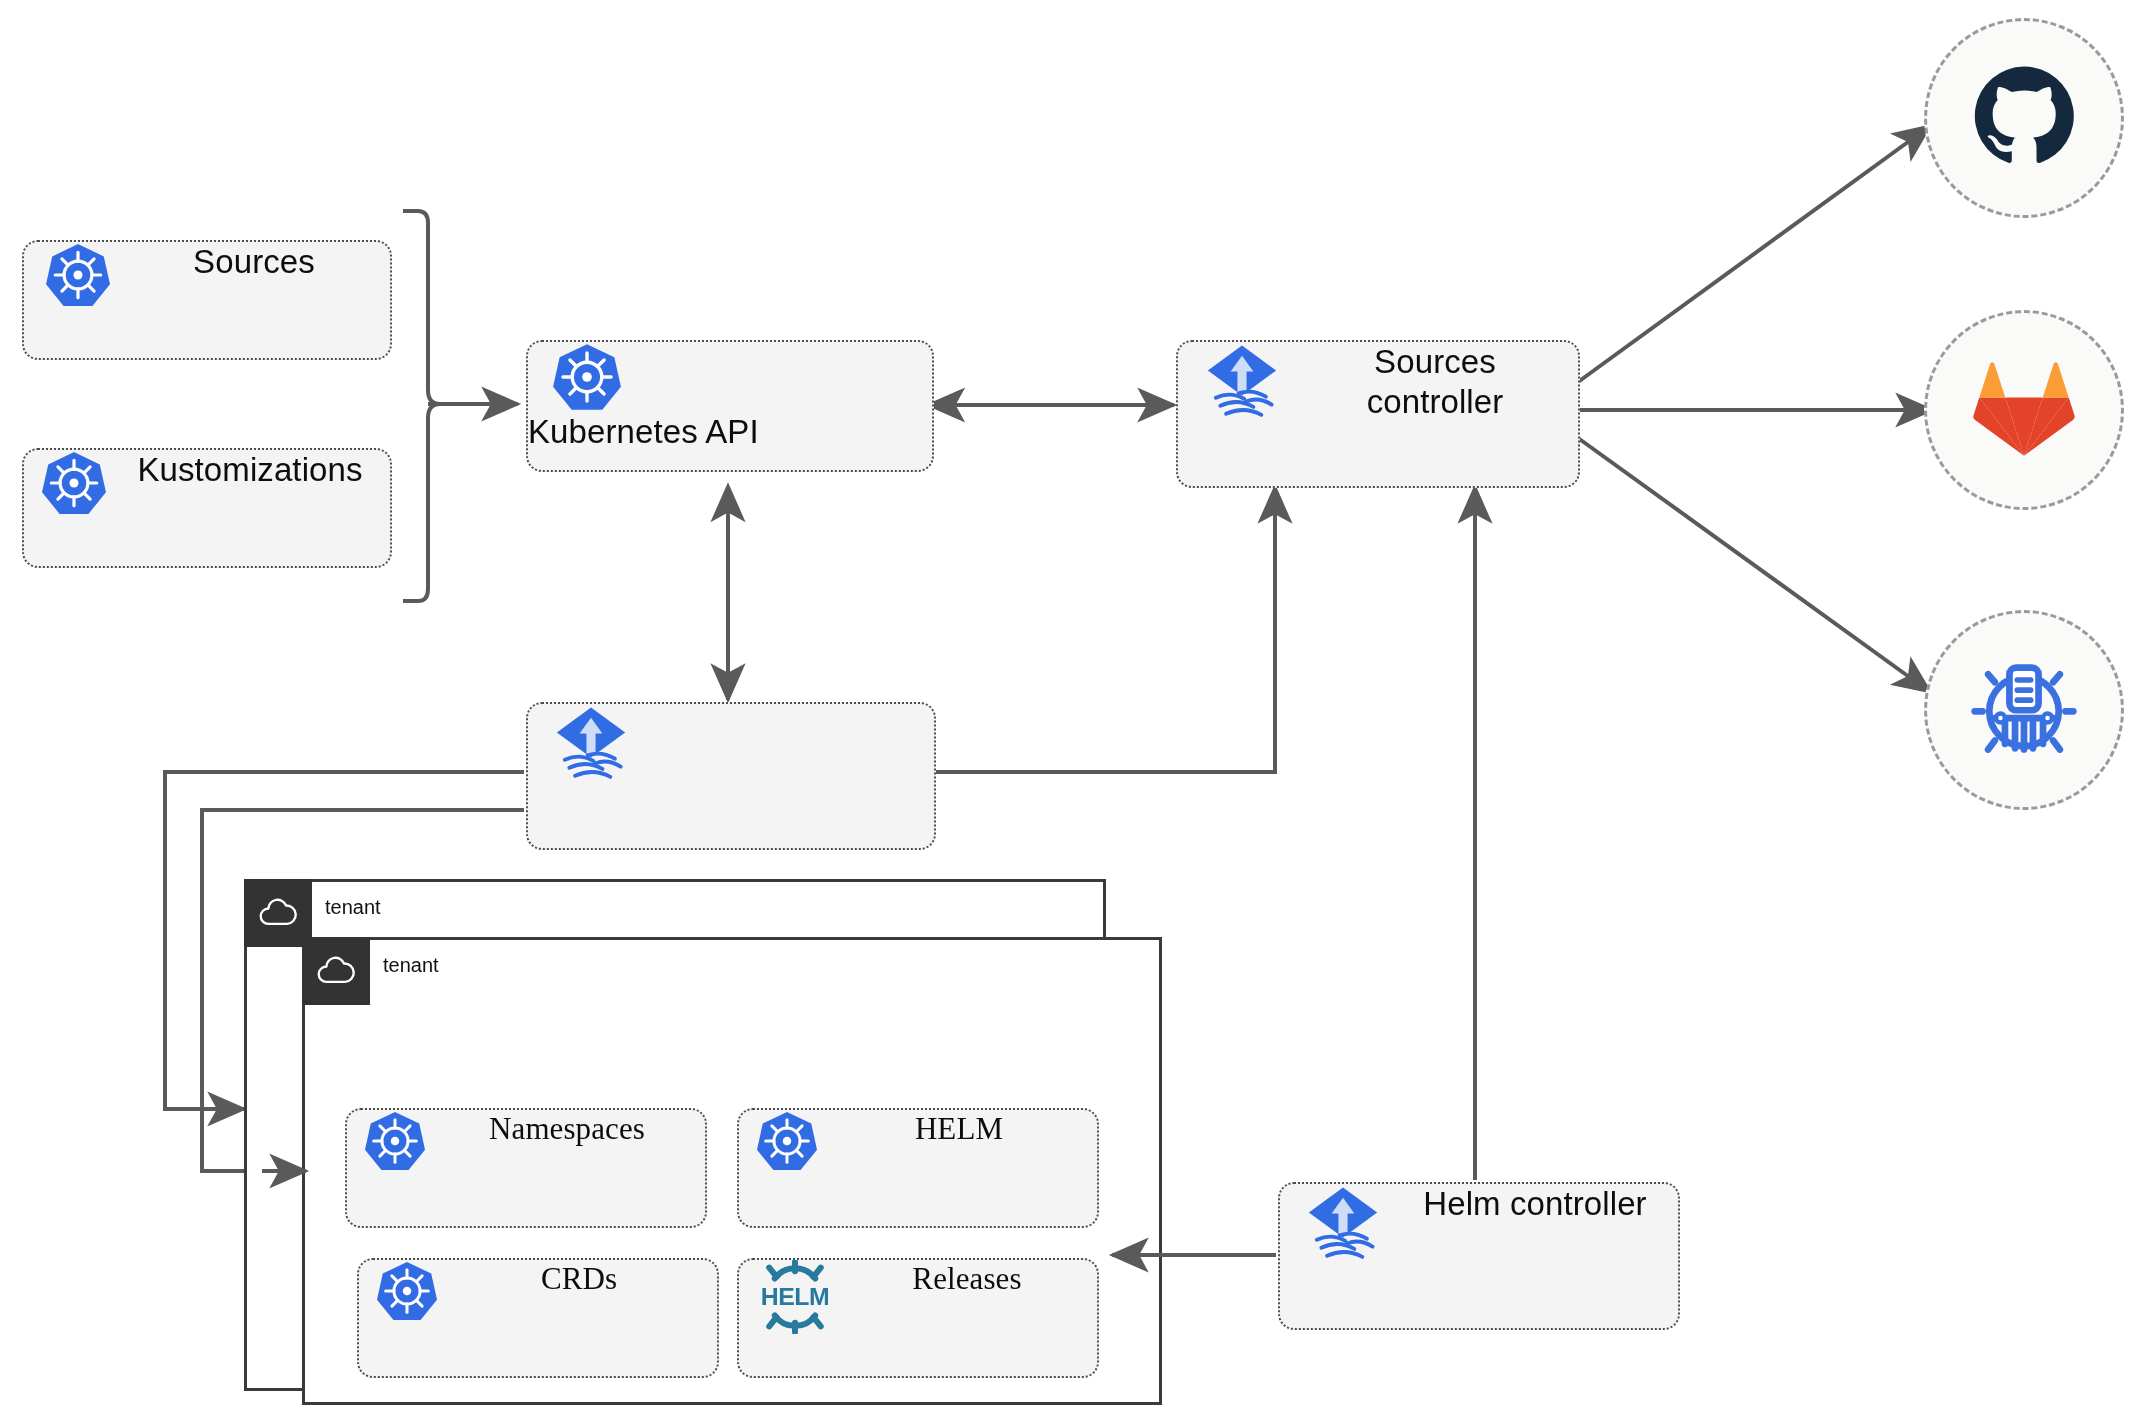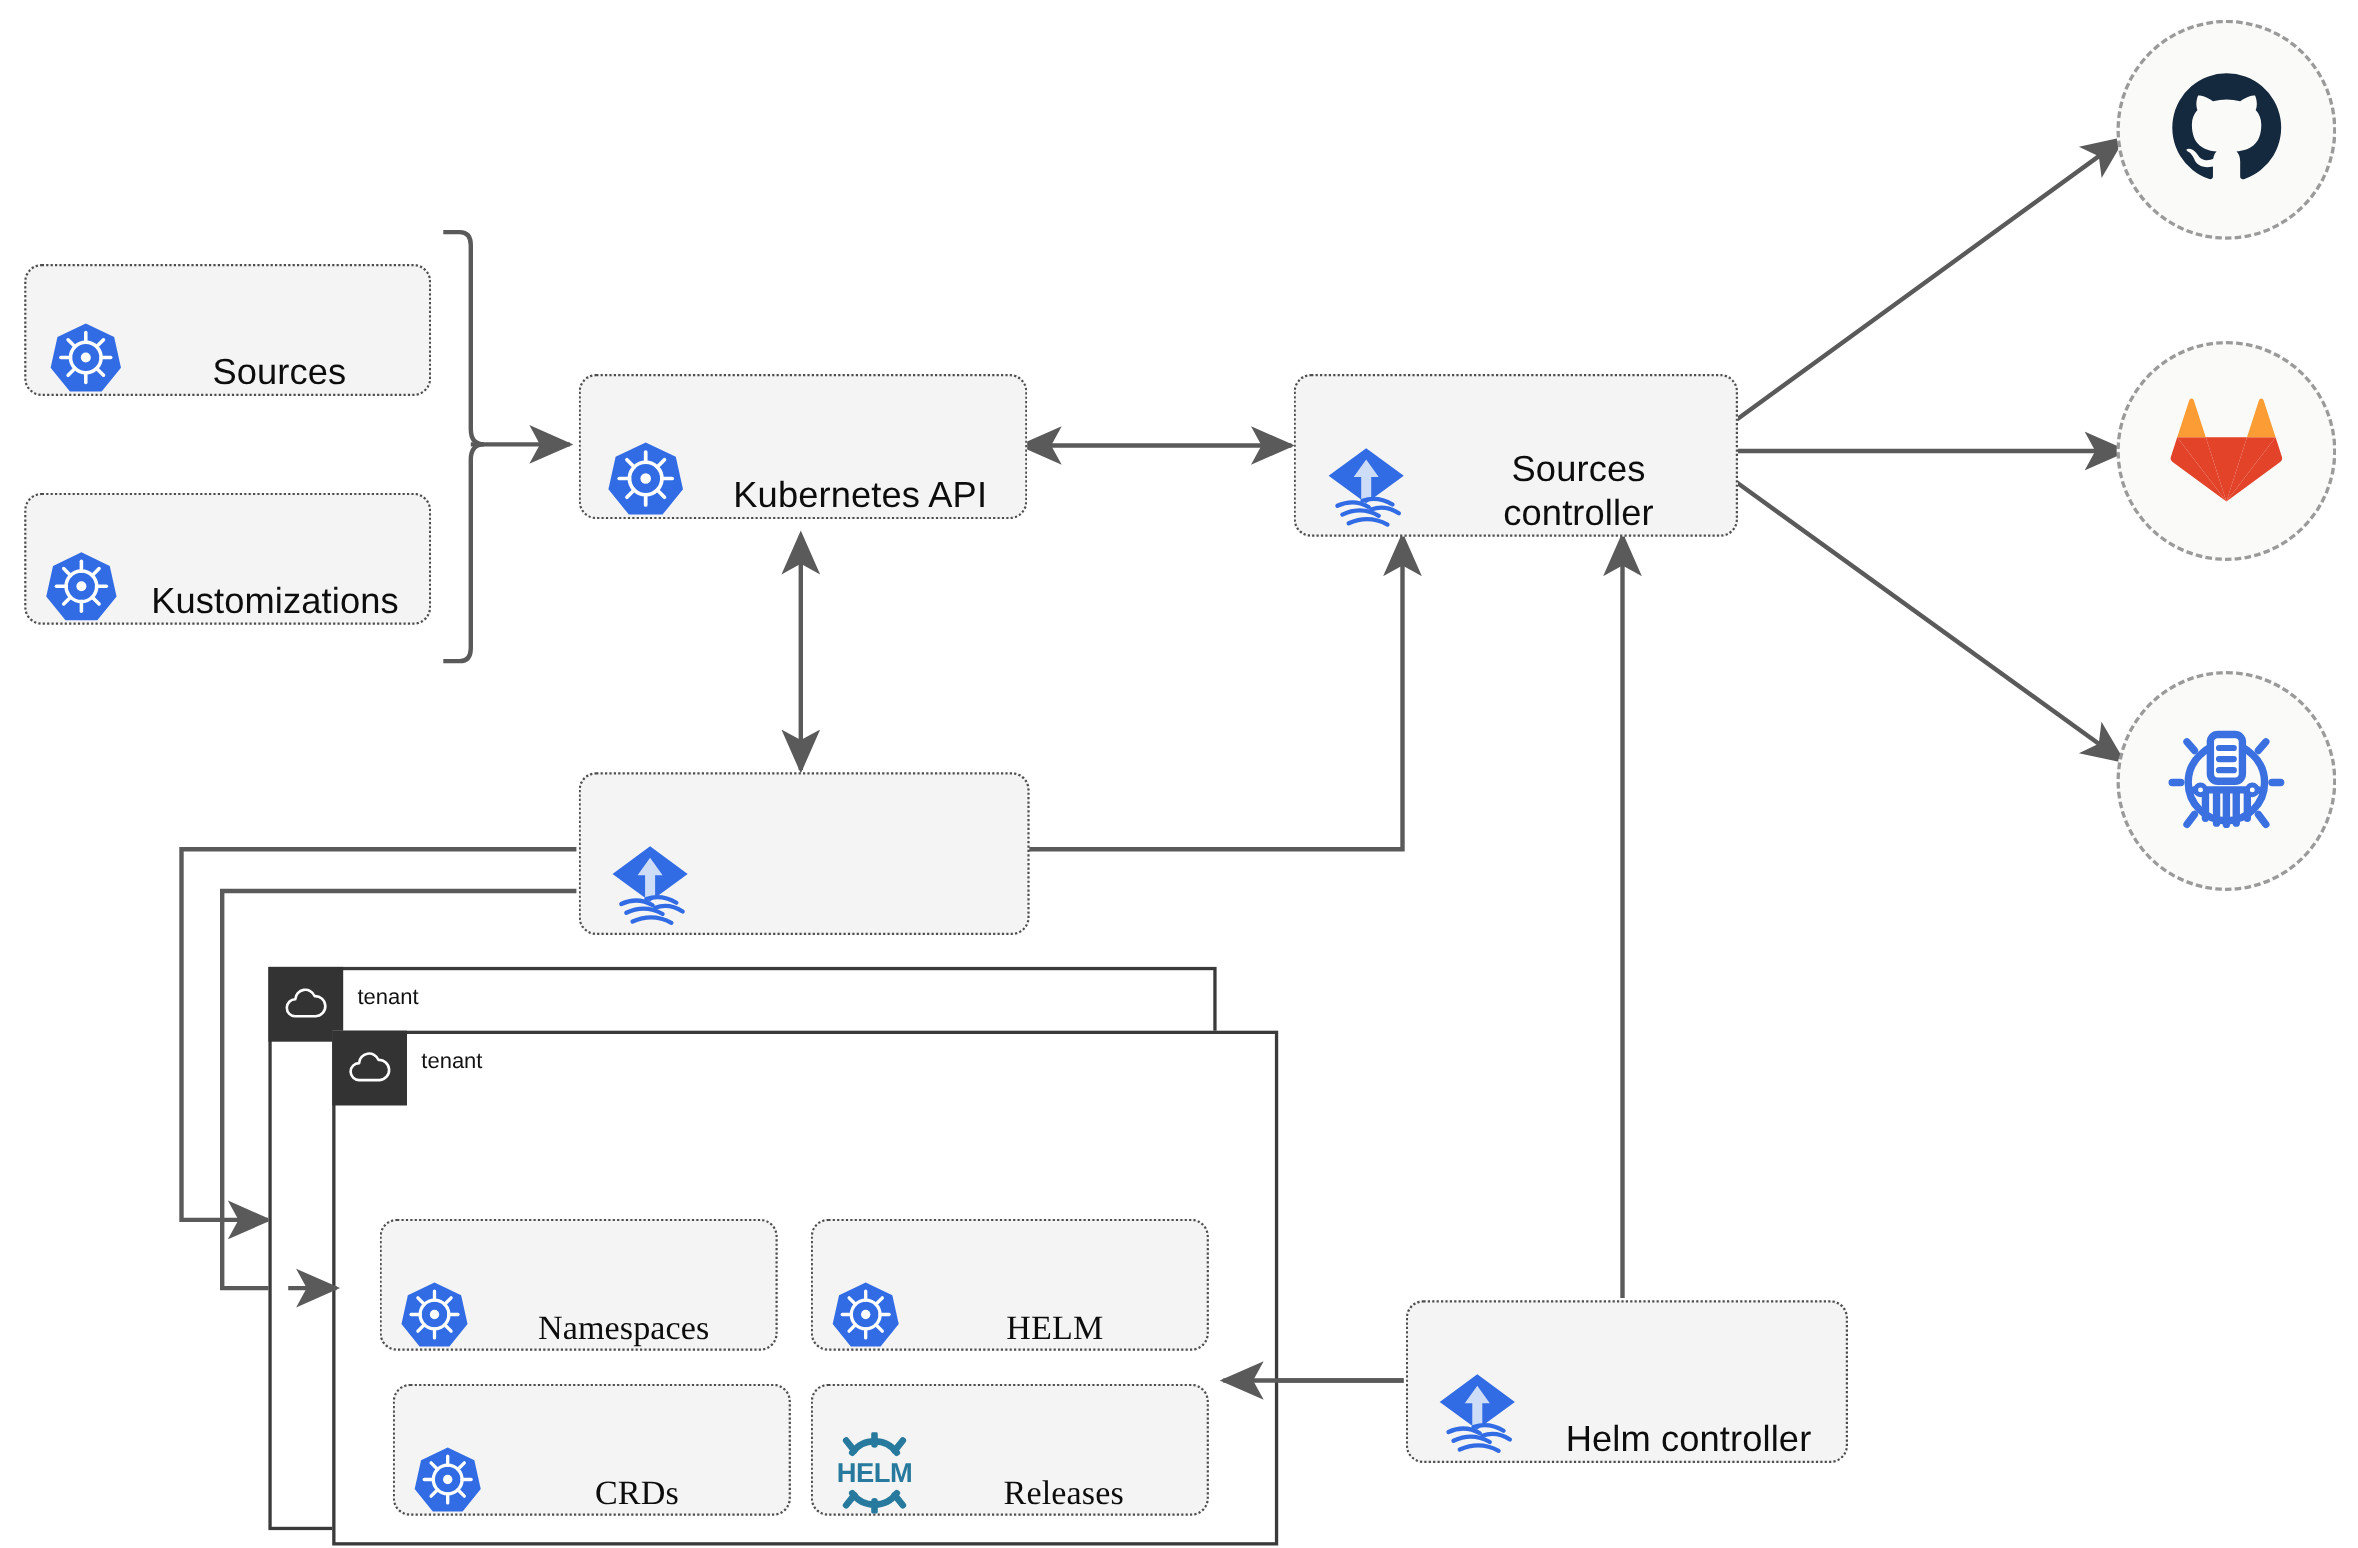--- a/index.html
+++ b/index.html
@@ -16,21 +16,21 @@
     overflow:hidden;
   }
   
   .node{
     position:absolute;
     box-sizing:border-box;
     background:#f4f4f4;
     border:2px dotted #4d4d4d;
     border-radius:16px;
     display:flex;
-    align-items:flex-end;
+    align-items:flex-start;
     z-index:5;
   }
   .node .ico{
     flex:0 0 auto;
     display:flex;
     align-items:center;
     justify-content:center;
   }
   .node .lbl{
     flex:1 1 auto;
@@ -167,21 +167,21 @@
             <path d="M41.6 41.6 L47.6 47.6"></path>
           <path d="M41.6 22.4 L47.6 16.4"></path>
             <path d="M22.4 41.6 L16.4 47.6"></path>
         </g>
         <circle cx="32" cy="32" r="4.4" fill="#ffffff"></circle>
       </svg>
     </span>
     <span class="lbl">Kustomizations</span>
   </div>
 
-  <div class="node" style="left:526px;top:340px;width:408px;height:132px;">
+  <div class="node" style="left:526px;top:340px;width:408px;height:132px;flex-direction:column;">
     <span class="ico" style="width:118px;">
       <svg width="70" height="70" viewBox="0 0 64 64" aria-hidden="true">
         <path d="M32 2 L57 14 L63 41 L46 62 L18 62 L1 41 L7 14 Z" fill="#326ce5"></path>
         <g fill="none" stroke="#ffffff" stroke-width="3.1" stroke-linecap="round">
           <circle cx="32" cy="32" r="13.5"></circle>
           <path d="M32 18.5 L32 10"></path>
             <path d="M32 45.5 L32 54"></path>
           <path d="M18.5 32 L10 32"></path>
             <path d="M45.5 32 L54 32"></path>
           <path d="M22.4 22.4 L16.4 16.4"></path>

